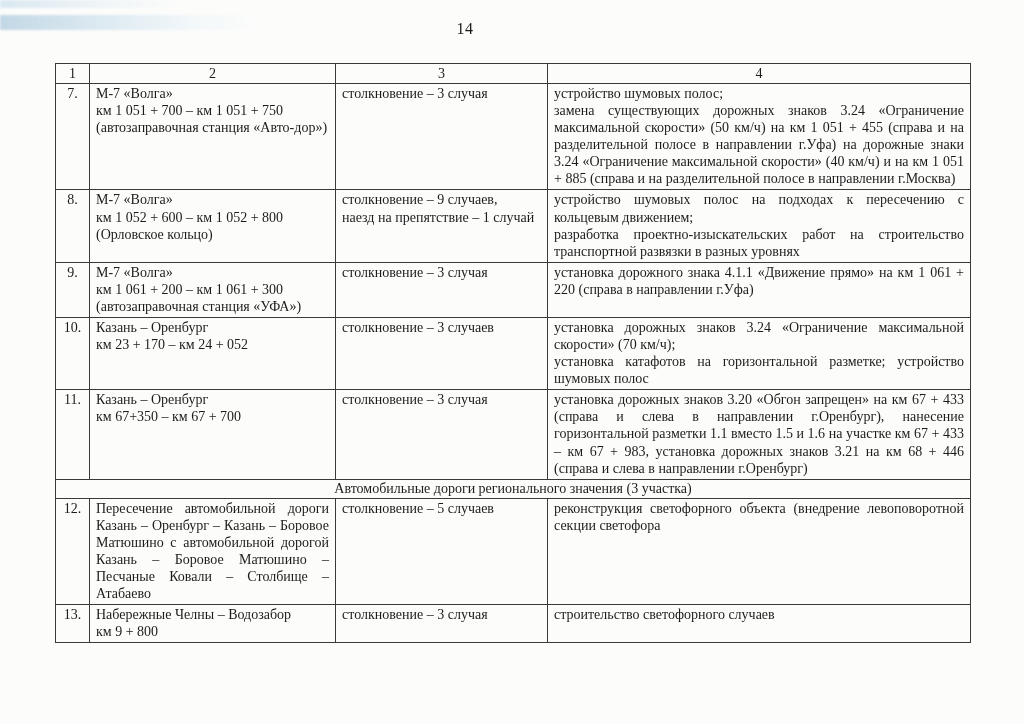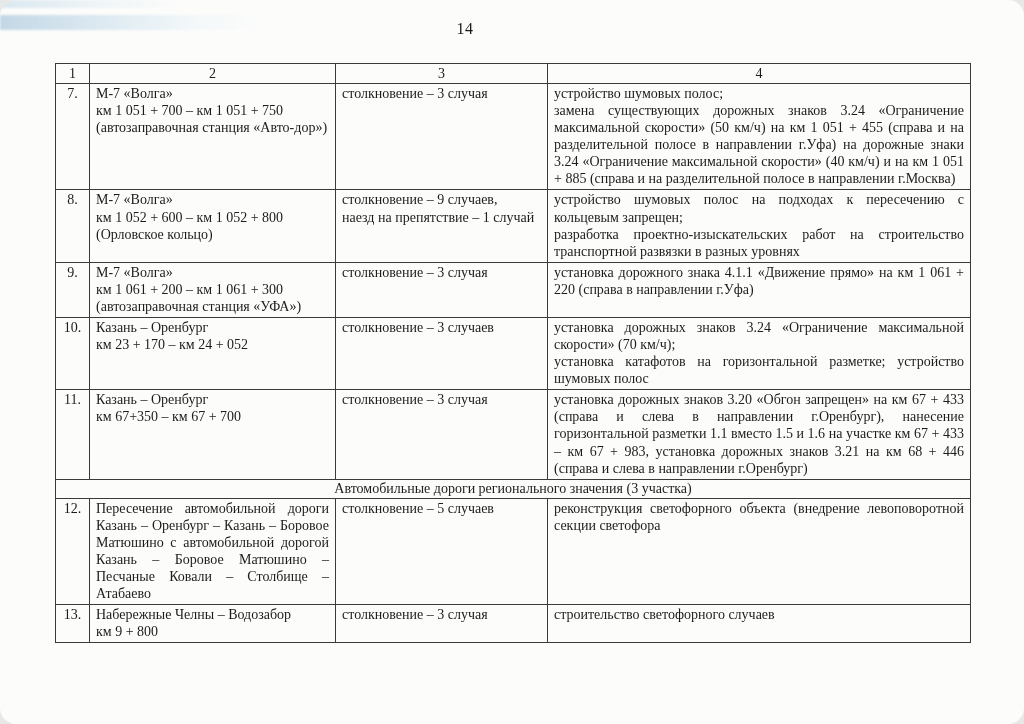--- a/index.html
+++ b/index.html
@@ -6,21 +6,20 @@
   body { background: #e8e8e8; }
   .page {
     position: relative;
     width: 1024px;
     height: 724px;
     margin: 0 auto;
     background: #fcfcfb;
     overflow: hidden;
     font-family: "Liberation Serif", serif;
     color: #1c1c1c;
-    border-radius: 16px;
   }
   .scan-smudge-1 {
     position: absolute; left: 0; top: 0;
     width: 180px; height: 8px;
     background: linear-gradient(90deg, rgba(190,215,230,0.55), rgba(220,235,243,0.35) 60%, rgba(255,255,255,0));
     filter: blur(1px);
   }
   .scan-smudge-2 {
     position: absolute; left: 0; top: 15px;
     width: 258px; height: 15px;
@@ -108,21 +107,21 @@
 замена существующих дорожных знаков 3.24 «Ограничение максимальной скорости» (50 км/ч) на км 1 051 + 455 (справа и на разделительной полосе в направлении г.Уфа) на дорожные знаки 3.24 «Ограничение максимальной скорости» (40 км/ч) и на км 1 051 + 885 (справа и на разделительной полосе в направлении г.Москва)</td>
       </tr>
 
       <tr class="r8">
         <td class="cell-num">8.</td>
         <td class="cell-road">М-7 «Волга»
 км 1 052 + 600 – км 1 052 + 800
 (Орловское кольцо)</td>
         <td class="cell-incidents">столкновение – 9 случаев,
 наезд на препятствие – 1 случай</td>
-        <td class="cell-measures">устройство шумовых полос на подходах к пересечению с кольцевым запрещен;
+        <td class="cell-measures">устройство шумовых полос на подходах к пересечению с кольцевым движением;
 разработка проектно-изыскательских работ на строительство транспортной развязки в разных уровнях</td>
       </tr>
 
       <tr class="r9">
         <td class="cell-num">9.</td>
         <td class="cell-road">М-7 «Волга»
 км 1 061 + 200 – км 1 061 + 300
 (автозаправочная станция  «УФА»)</td>
         <td class="cell-incidents">столкновение – 3 случая</td>
         <td class="cell-measures">установка дорожного знака 4.1.1 «Движение прямо» на км 1 061 + 220 (справа в направлении г.Уфа)</td>

